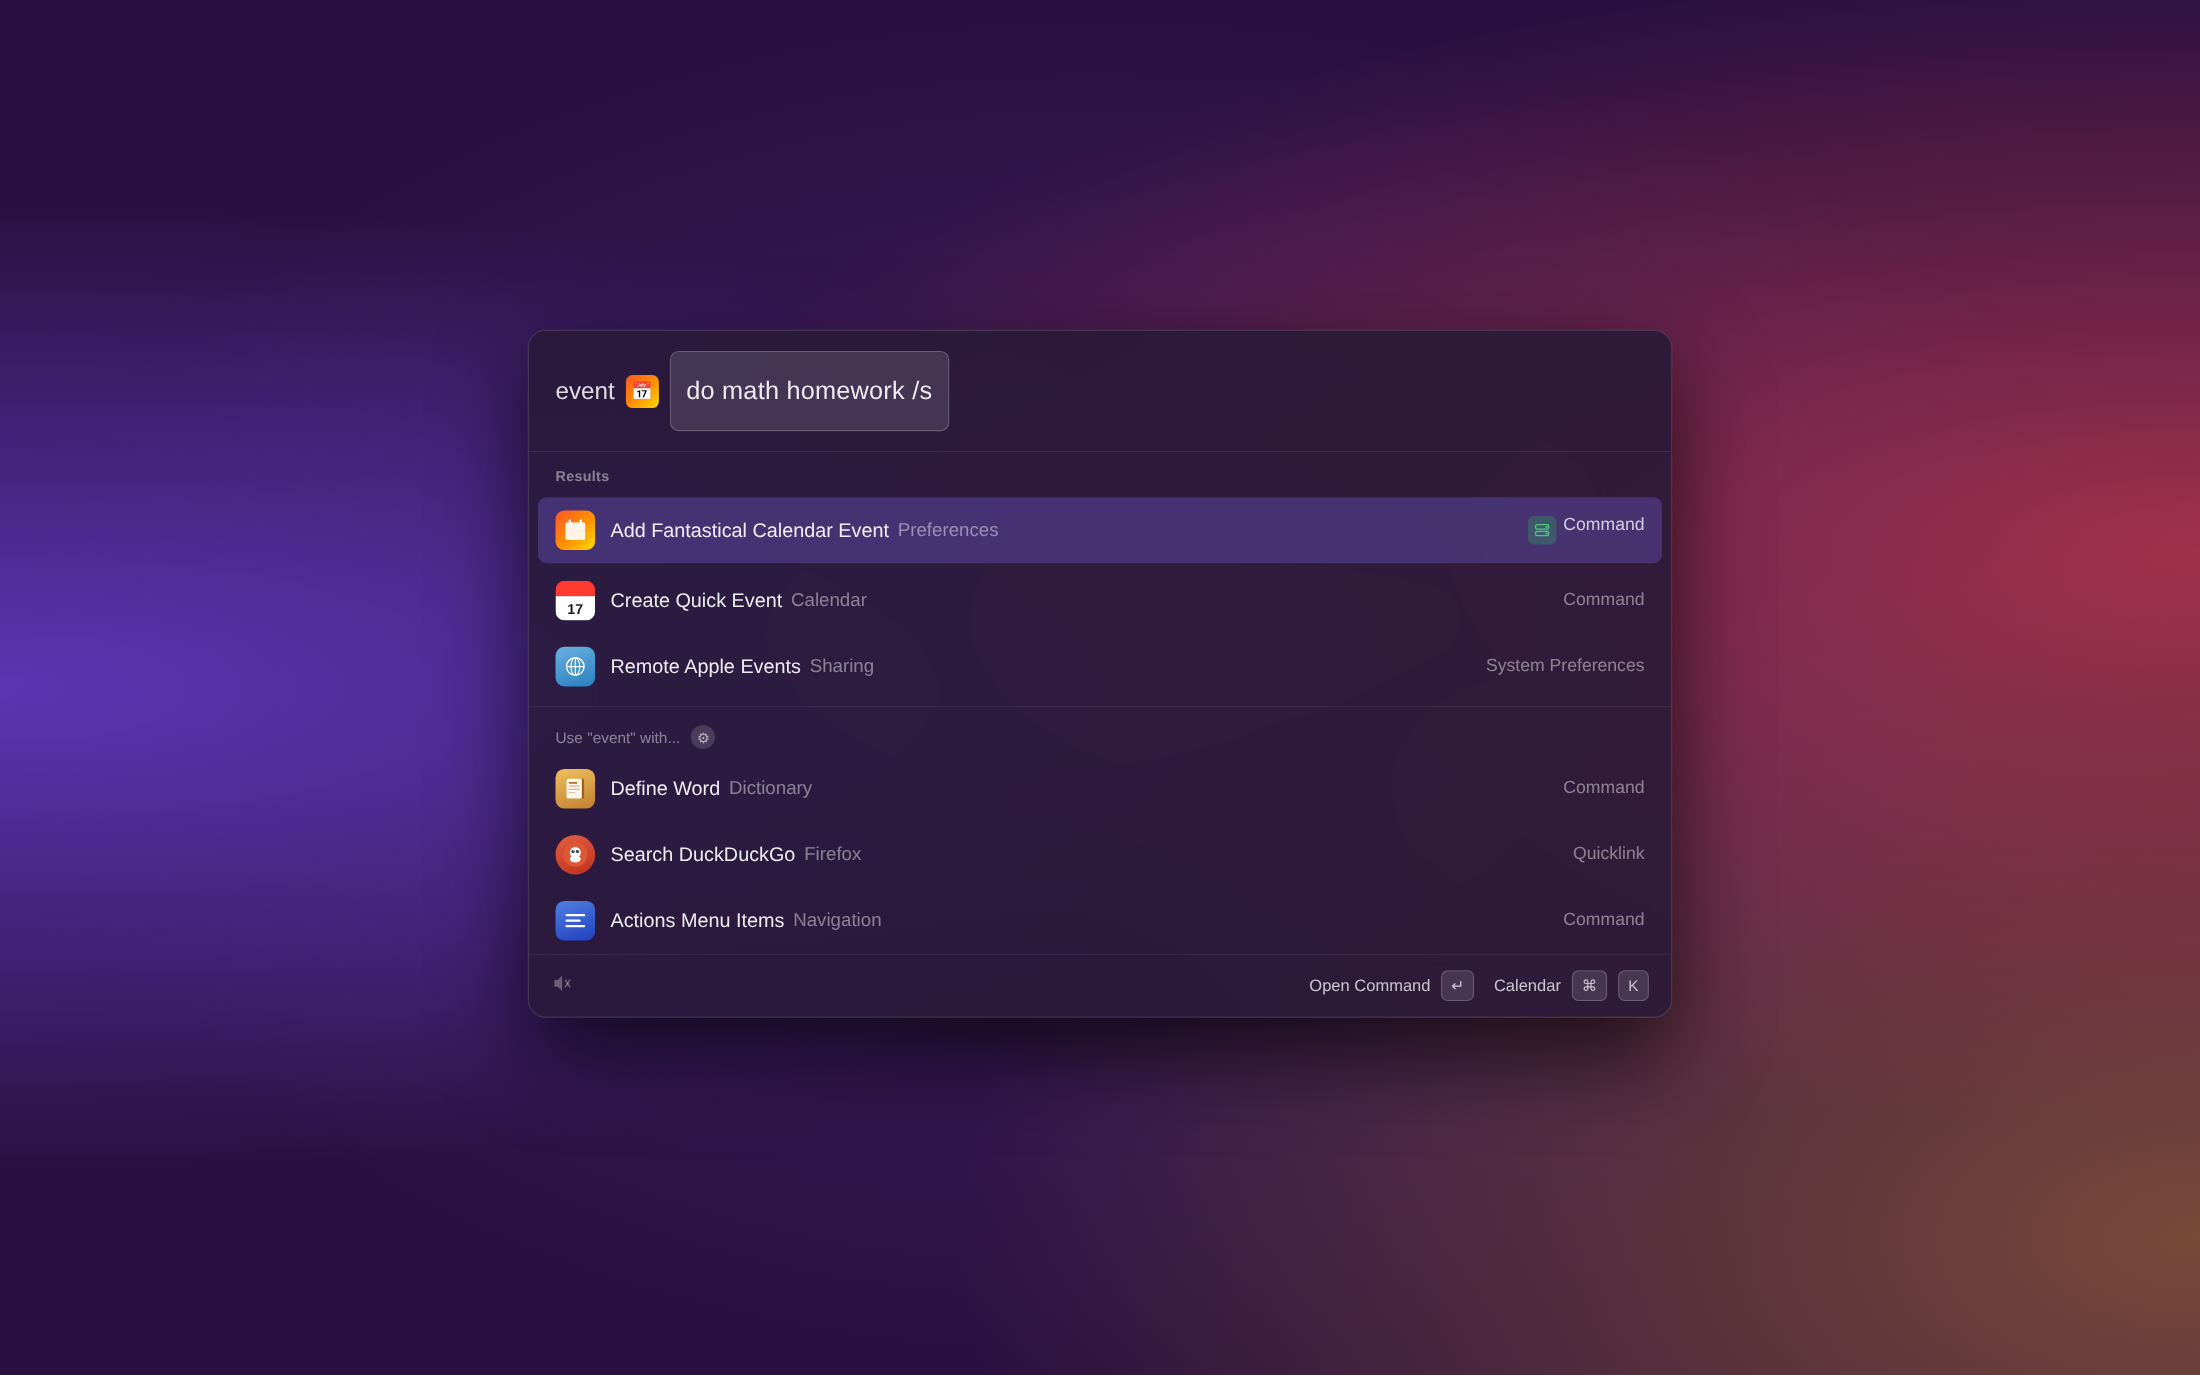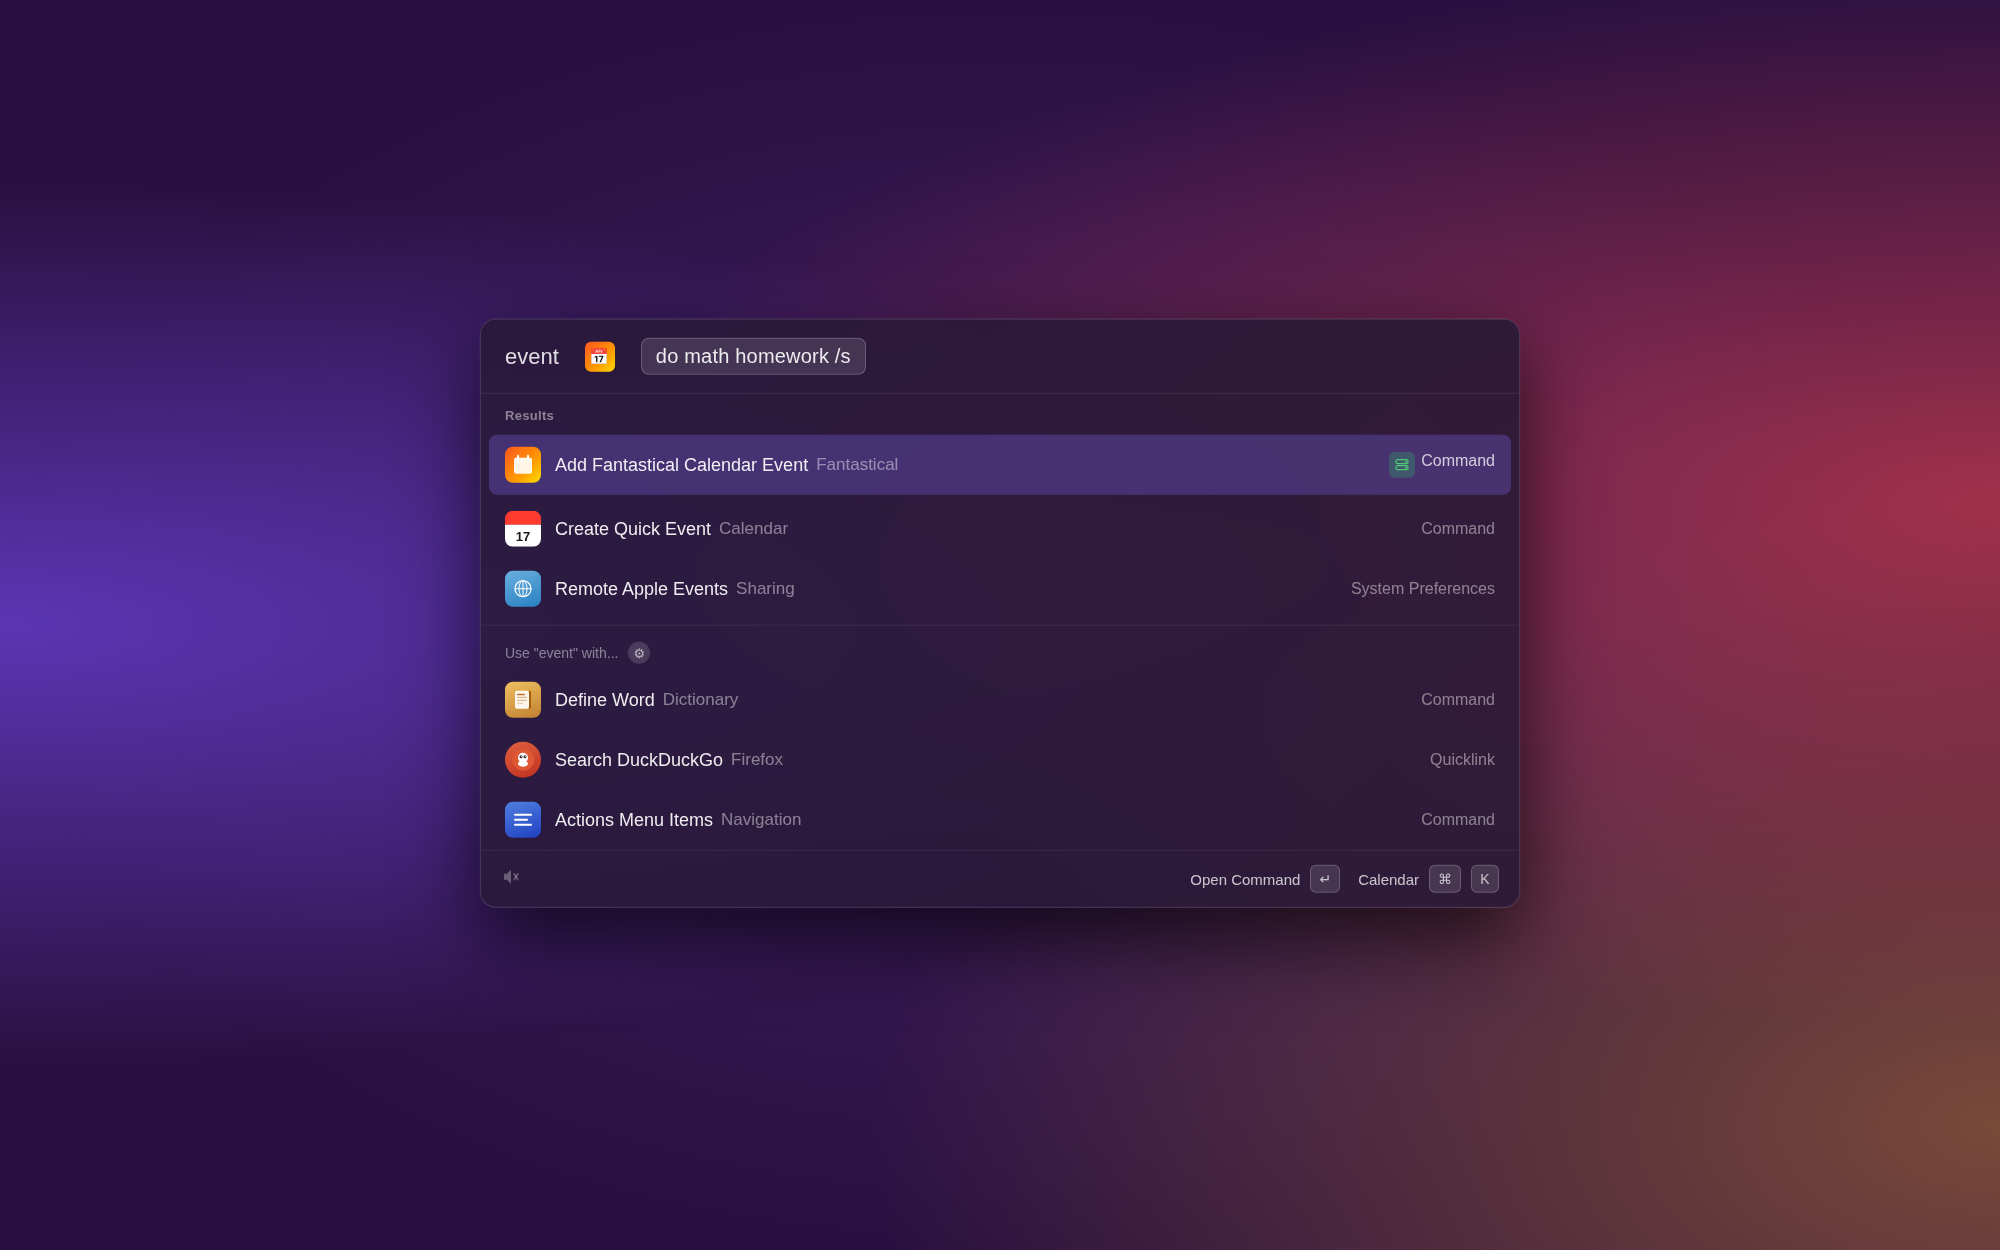--- a/index.html
+++ b/index.html
@@ -36,37 +36,37 @@
       box-shadow: 0 30px 80px rgba(0,0,0,0.7), 0 0 0 0.5px rgba(255,255,255,0.08);
       overflow: hidden;
       backdrop-filter: blur(30px);
     }
 
     .search-bar {
       display: flex;
       align-items: center;
       padding: 18px 24px;
       border-bottom: 1px solid rgba(255,255,255,0.08);
-      gap: 26px;
+      gap: 10px;
     }
 
     .search-keyword {
       color: rgba(255,255,255,0.85);
       font-size: 22px;
       font-weight: 400;
       white-space: nowrap;
     }
 
     .search-input-pill {
       background: rgba(255,255,255,0.12);
       border: 1px solid rgba(255,255,255,0.2);
       border-radius: 8px;
-      padding: 6px 14px;
+      padding: 22px 14px;
       color: rgba(255,255,255,0.9);
-      font-size: 20px;
+      font-size: 23px;
       font-weight: 400;
       letter-spacing: 0.2px;
     }
 
     .results-section {
       padding: 0;
     }
 
     .section-label {
       color: rgba(255,255,255,0.45);
@@ -354,21 +354,21 @@
       <div class="fan-icon">
         <svg width="22" height="22" viewBox="0 0 22 22" fill="none">
           <rect x="2" y="4" width="18" height="16" rx="2" fill="white" fill-opacity="0.9"></rect>
           <rect x="2" y="4" width="18" height="5" rx="1" fill="white" fill-opacity="0.3"></rect>
           <rect x="5" y="1" width="2" height="5" rx="1" fill="white"></rect>
           <rect x="15" y="1" width="2" height="5" rx="1" fill="white"></rect>
         </svg>
       </div>
       <div class="item-text">
         <span class="item-name">Add Fantastical Calendar Event</span>
-        <span class="item-source">Fantastical</span>
+        <span class="item-source">Preferences</span>
       </div>
       <div class="item-shortcut selected-shortcut">
         <div class="shortcut-icon green">
           <svg width="14" height="14" viewBox="0 0 14 14" fill="none">
             <rect x="1" y="2" width="12" height="4" rx="1.5" stroke="#4fc87a" stroke-width="1.2"></rect>
             <rect x="1" y="8" width="12" height="4" rx="1.5" stroke="#4fc87a" stroke-width="1.2"></rect>
             <circle cx="11" cy="4" r="1" fill="#4fc87a"></circle>
             <circle cx="11" cy="10" r="1" fill="#4fc87a"></circle>
           </svg>
         </div>

